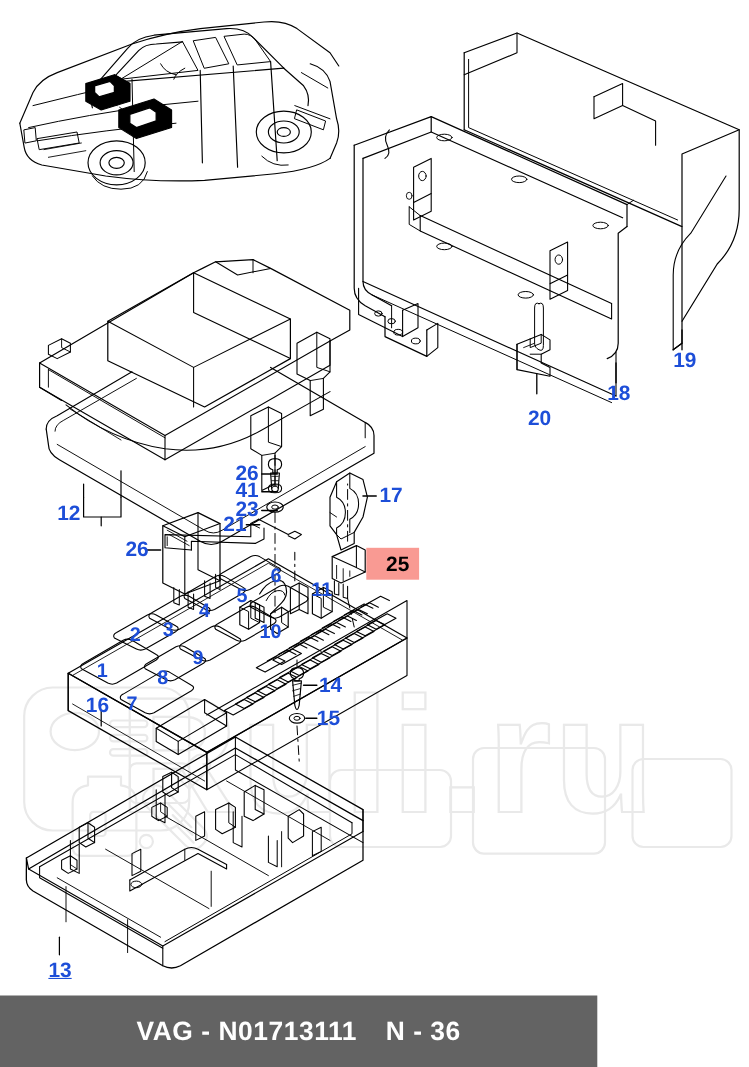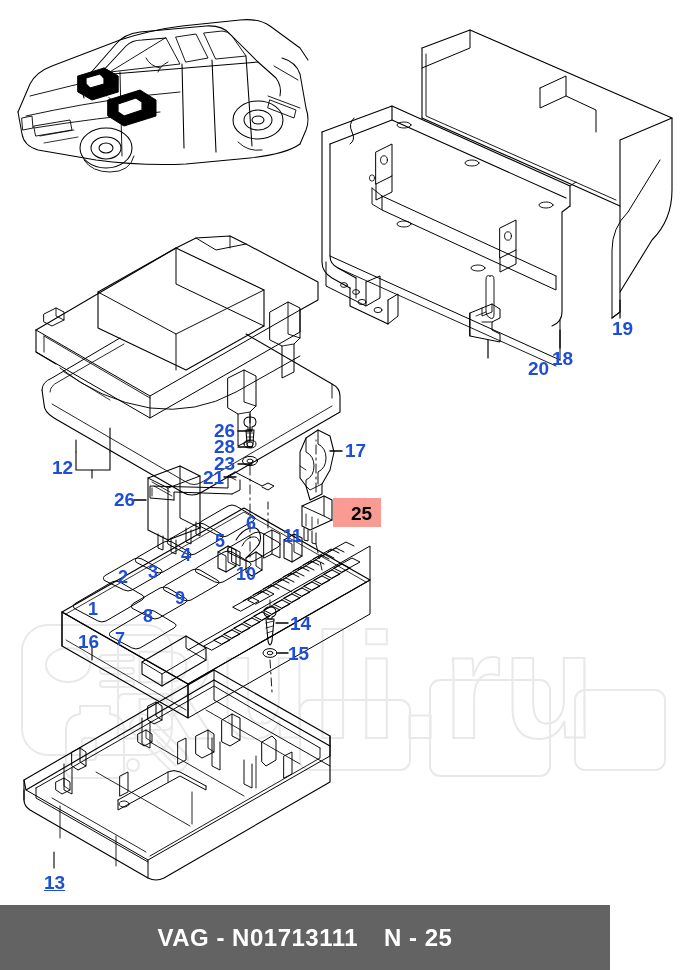--- a/index.html
+++ b/index.html
@@ -7,21 +7,21 @@
   body{width:681px;height:970px;overflow:hidden;
        font-family:"Liberation Sans",sans-serif;position:relative;}
   #sheet{position:absolute;left:0;top:0;width:681px;height:970px;background:#fff;}
   #art{position:absolute;left:0;top:0;}
   .cal{position:absolute;font-family:"Liberation Sans",sans-serif;
        font-weight:700;color:#1d4ed8;line-height:1;white-space:nowrap;}
   .cal-lg{font-size:19px;}
   .cal-md{font-size:18px;}
   #hl{position:absolute;background:#f99a93;}
   #hl25{position:absolute;font-size:19px;font-weight:700;color:#000;text-align:right;}
-  #footer{position:absolute;left:0;top:905px;width:610px;height:65px;
+  #footer{position:absolute;left:0;top:905px;width:543px;height:65px;
           background:#636363;display:flex;align-items:center;
           justify-content:center;gap:26px;}
   #footer span{color:#fff;font-size:24px;font-weight:700;letter-spacing:.5px;
                font-family:"Liberation Sans",sans-serif;}
   .wm{position:absolute;color:transparent;-webkit-text-stroke:2px #e9e9e9;
       font-size:150px;font-weight:700;font-family:"Liberation Sans",sans-serif;
       letter-spacing:2px;pointer-events:none;}
 </style>
 </head>
 <body>
@@ -481,40 +481,40 @@
   </svg>
 
   <div class="cal cal-lg" style="left:52px;top:458px;">12</div>
   <div class="cal cal-lg" style="left:44px;top:873px;text-decoration:underline;">13</div>
   <div class="cal cal-lg" style="left:290px;top:614px;">14</div>
   <div class="cal cal-lg" style="left:288px;top:644px;">15</div>
   <div class="cal cal-lg" style="left:78px;top:632px;">16</div>
   <div class="cal cal-lg" style="left:345px;top:441px;">17</div>
   <div class="cal cal-lg" style="left:552px;top:349px;">18</div>
   <div class="cal cal-lg" style="left:612px;top:319px;">19</div>
-  <div class="cal cal-lg" style="left:480px;top:359px;margin-left:48px;">20</div>
+  <div class="cal cal-lg" style="left:480px;top:371px;">20</div>
   <div class="cal cal-lg" style="left:203px;top:468px;">21</div>
   <div class="cal cal-lg" style="left:214px;top:421px;">26</div>
   <div class="cal cal-lg" style="left:214px;top:454px;">23</div>
-  <div class="cal cal-lg" style="left:214px;top:437px;">28</div>
+  <div class="cal cal-lg" style="left:214px;top:437px;">41</div>
   <div class="cal cal-lg" style="left:114px;top:490px;">26</div>
 
   <div id="hl" style="left:333px;top:498px;width:48px;height:29px;"></div>
   <div id="hl25" style="left:351px;top:503px;">25</div>
 
   <div class="cal cal-md" style="left:88px;top:600px;">1</div>
   <div class="cal cal-md" style="left:118px;top:568px;">2</div>
   <div class="cal cal-md" style="left:148px;top:563px;">3</div>
   <div class="cal cal-md" style="left:181px;top:546px;">4</div>
   <div class="cal cal-md" style="left:215px;top:532px;">5</div>
   <div class="cal cal-md" style="left:246px;top:514px;">6</div>
   <div class="cal cal-md" style="left:115px;top:630px;">7</div>
   <div class="cal cal-md" style="left:143px;top:607px;">8</div>
   <div class="cal cal-md" style="left:175px;top:589px;">9</div>
   <div class="cal cal-md" style="left:200px;top:565px;margin-left:36px;">10</div>
   <div class="cal cal-md" style="left:283px;top:527px;">11</div>
 
   <div id="footer">
     <span>VAG - N01713111</span>
-    <span>N - 25</span>
+    <span>N - 36</span>
   </div>
 
 </div>
 
 </body></html>

